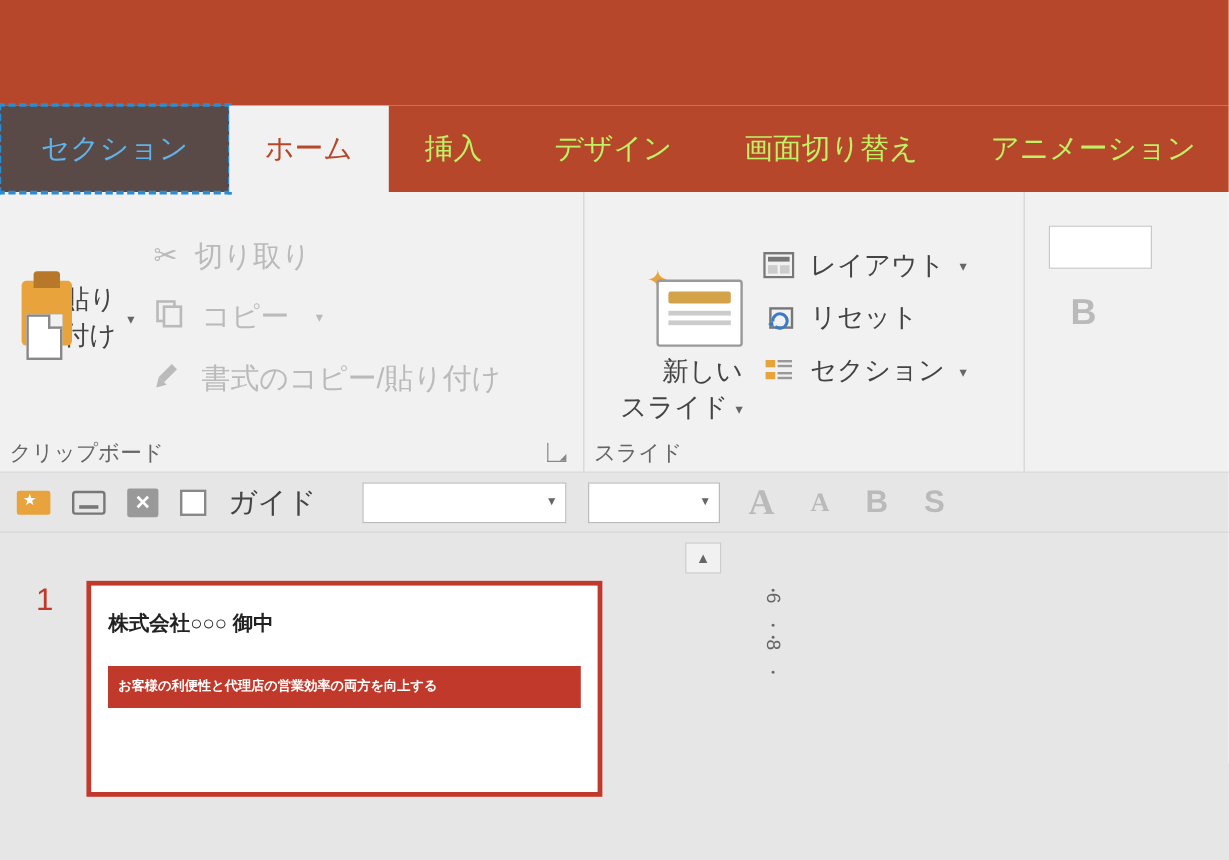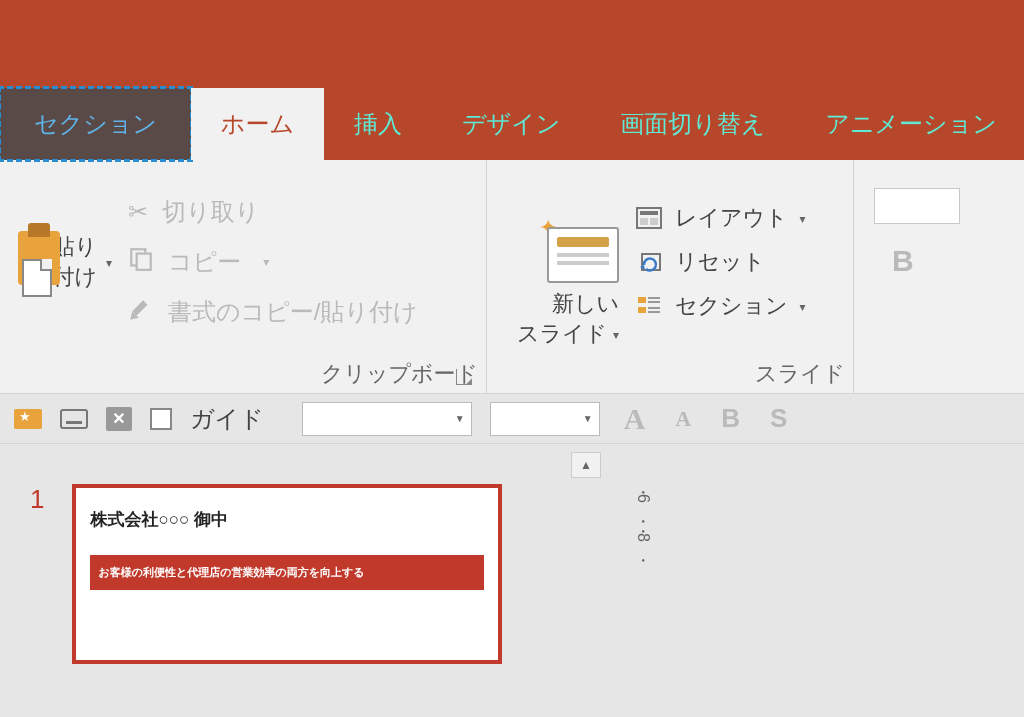--- a/index.html
+++ b/index.html
@@ -25,21 +25,21 @@
   background: #b7472a;
   display: flex;
   align-items: stretch;
 }
 .tab {
   display: flex;
   align-items: center;
   justify-content: center;
   padding: 0 30px;
   font-size: 24px;
-  color: #5eead4;
+  color: #bef264;
   cursor: pointer;
   white-space: nowrap;
 }
 .tab.file {
   background: #5a4a47;
   color: #5fb3e8;
   outline: 3px dashed #2a8dd4;
   outline-offset: -1px;
   padding: 0 34px;
 }
@@ -60,22 +60,22 @@
   border-right: 1px solid #d4d4d4;
   display: flex;
   flex-direction: column;
   padding: 8px 8px 4px 8px;
 }
 .ribbon-group-body {
   flex: 1;
   display: flex;
 }
 .ribbon-group-label {
-  text-align: right;
-  font-size: 22px;
+  text-align: left;
+  font-size: 18px;
   color: #666;
   padding: 4px 0 0 0;
   position: relative;
 }
 .dialog-launcher {
   position: absolute;
   right: 6px;
   bottom: 4px;
   width: 16px;
   height: 16px;

